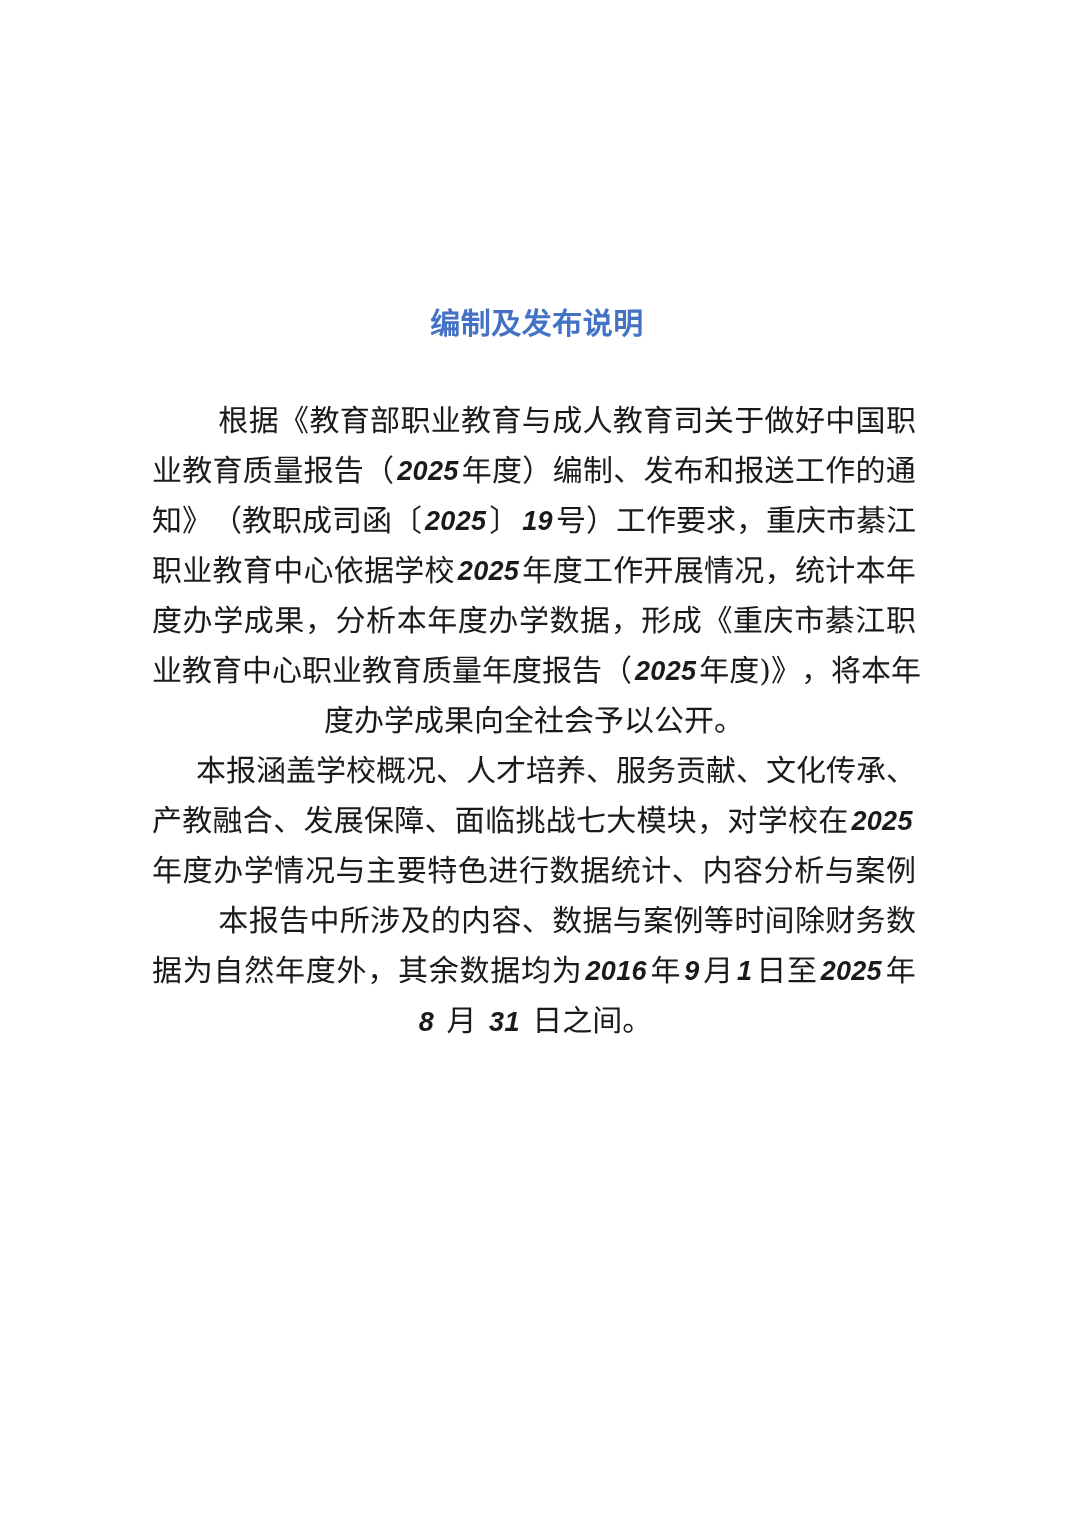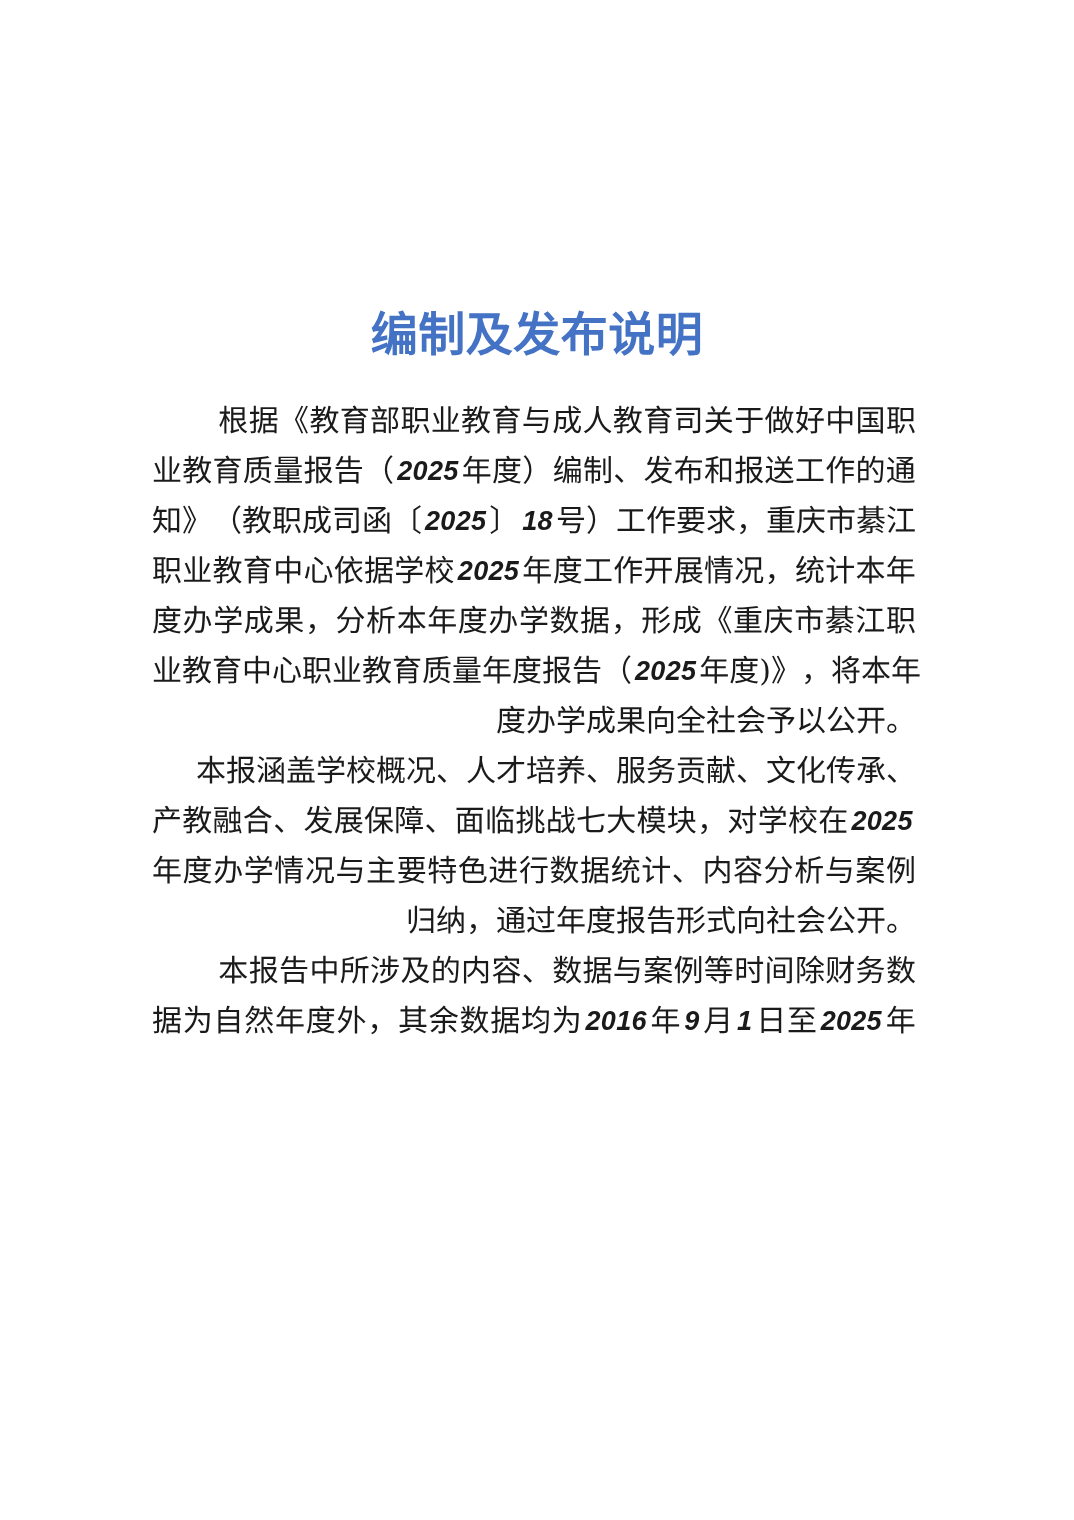--- a/index.html
+++ b/index.html
@@ -22,21 +22,21 @@
 
   
   .doc-title {
     position: absolute;
     left: 0;
     top: 278px;
     width: 1074px;
     text-align: center;
     font-family: "DejaVu Serif", "Liberation Serif", serif;
     font-weight: 700;
-    font-size: 47px;
+    font-size: 30px;
     line-height: 52px;
     letter-spacing: 0.5px;
     color: #4472C4;
     white-space: nowrap;
   }
 
   
   .body-block {
     position: absolute;
     left: 152px;
@@ -67,21 +67,21 @@
     justify-content: space-between;
     white-space: normal;
     width: 100%;
   }
   .ln.just > span {
     display: inline-block;
   }
 
   .ln.last {
     display: block;
-    text-align: right;
+    text-align: center;
   }
 
   
   .indent {
     display: inline-block;
     width: 66px;
   }
 
   
   .num {
@@ -160,21 +160,21 @@
           <span>》</span>
           <span>（</span>
           <span>教</span>
           <span>职</span>
           <span>成</span>
           <span>司</span>
           <span>函</span>
           <span>〔</span>
           <span class="num">2025</span>
           <span>〕</span>
-          <span class="num">18</span>
+          <span class="num">19</span>
           <span>号</span>
           <span>）</span>
           <span>工</span>
           <span>作</span>
           <span>要</span>
           <span>求</span>
           <span>，</span>
           <span>重</span>
           <span>庆</span>
           <span>市</span>
@@ -338,21 +338,20 @@
           <span>计</span>
           <span>、</span>
           <span>内</span>
           <span>容</span>
           <span>分</span>
           <span>析</span>
           <span>与</span>
           <span>案</span>
           <span>例</span>
         </span>
-        <span class="ln last">归纳，通过年度报告形式向社会公开。</span>
       </p>
 
     <p class="para" id="para-3-host">
         <span class="ln just">
           <span class="indent"></span>
           <span>本</span>
           <span>报</span>
           <span>告</span>
           <span>中</span>
           <span>所</span>
@@ -393,17 +392,18 @@
           <span class="num">2016</span>
           <span>年</span>
           <span class="num">9</span>
           <span>月</span>
           <span class="num">1</span>
           <span>日</span>
           <span>至</span>
           <span class="num">2025</span>
           <span>年</span>
         </span>
+        <span class="ln last"><span class="num">8</span> 月 <span class="num">31</span> 日之间。</span>
       </p>
 
   </div>
 
 </div>
 
 </body></html>

